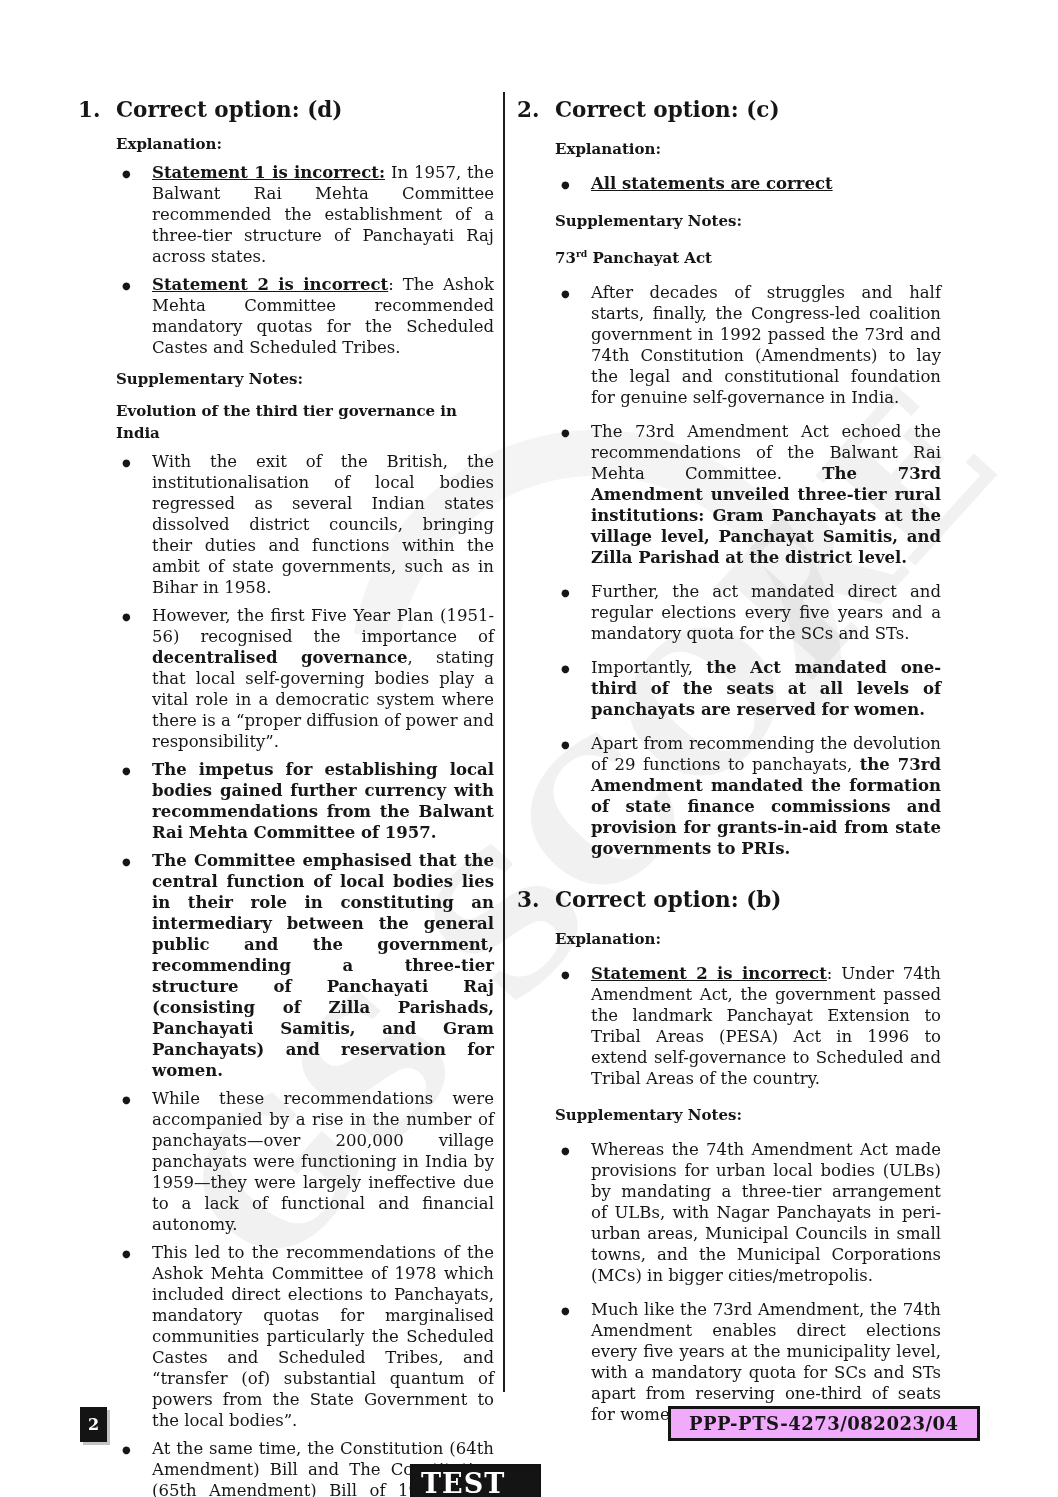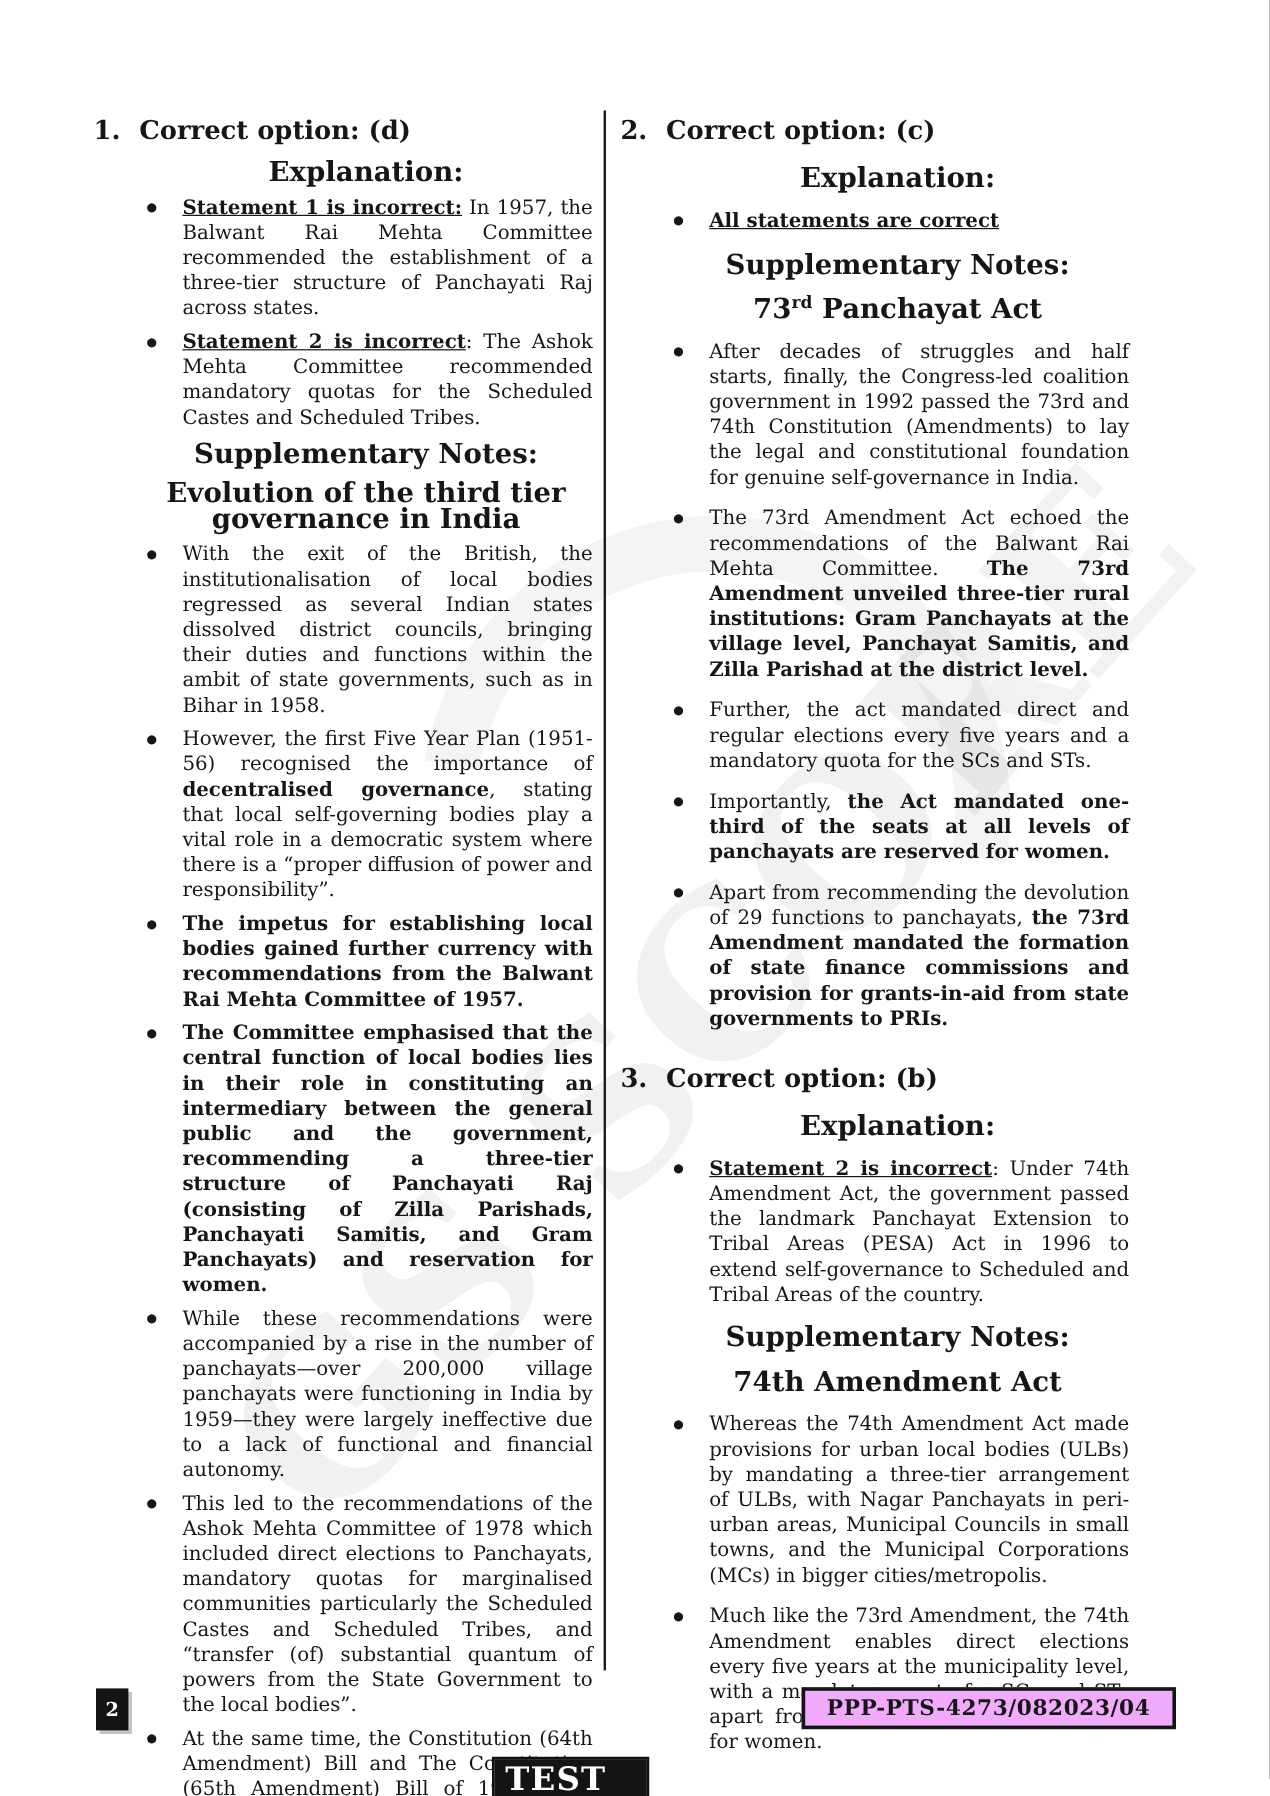--- a/index.html
+++ b/index.html
@@ -22,21 +22,21 @@
   }
   
   .divider{position:absolute;left:503px;top:92px;width:2px;height:1300px;background:#1c1c1c;}
   
   .col{position:absolute;top:97px;font-size:16.5px;line-height:21px;}
   .col-left{left:78px;width:416px;}
   .col-right{left:517px;width:424px;}
   .section-heading{display:flex;font-weight:bold;font-size:21.5px;line-height:26px;margin:16px 0 10px 0;}
   .col .section-heading:first-child{margin-top:0;}
   .sec-num{flex:0 0 38px;}
-  .subheading{font-weight:bold;font-size:23px;line-height:22px;margin:10px 0 7px 38px;text-align:center;}
+  .subheading{font-weight:bold;font-size:15px;line-height:22px;margin:10px 0 7px 38px;}
   .col-right .subheading{margin:15px 0 10px 38px;}
   .bullet{display:flex;margin:7px 0 7px 44px;}
   .col-right .bullet{margin:13px 0 13px 44px;}
   .dot{flex:0 0 30px;font-size:10px;padding-top:1px;}
   .btext{flex:1;text-align:justify;}
   .seg-b{font-weight:bold;}
   .seg-u{text-decoration:underline;}
   .seg-sup{vertical-align:super;font-size:0.62em;line-height:0;}
   .level-label{font-weight:bold;font-size:17.5px;line-height:22px;margin-top:14px;}
   .col-right .section-heading.after-label{margin-top:28px;}
@@ -149,21 +149,20 @@
       <div class="section-heading after-label">
         <span class="sec-num">3.</span>
         <span class="sec-title">Correct option: (b)</span>
       </div>
       <div class="subheading"><span class="seg-b">Explanation:</span></div>
       <div class="bullet">
         <span class="dot">●</span>
         <span class="btext"><span class="seg-b seg-u">Statement 2 is incorrect</span><span class="">: Under 74th Amendment Act, the government passed the landmark Panchayat Extension to Tribal Areas (PESA) Act in 1996 to extend self-governance to Scheduled and Tribal Areas of the country.</span></span>
       </div>
       <div class="subheading"><span class="seg-b">Supplementary Notes:</span></div>
-      <div class="subheading"><span class="seg-b">74th Amendment Act</span></div>
       <div class="bullet">
         <span class="dot">●</span>
         <span class="btext"><span class="">Whereas the 74th Amendment Act made provisions for urban local bodies (ULBs) by mandating a three-tier arrangement of ULBs, with Nagar Panchayats in peri-urban areas, Municipal Councils in small towns, and the Municipal Corporations (MCs) in bigger cities/metropolis.</span></span>
       </div>
       <div class="bullet">
         <span class="dot">●</span>
         <span class="btext"><span class="">Much like the 73rd Amendment, the 74th Amendment enables direct elections every five years at the municipality level, with a mandatory quota for SCs and STs apart from reserving one-third of seats for women.</span></span>
       </div>
     </div>
 

